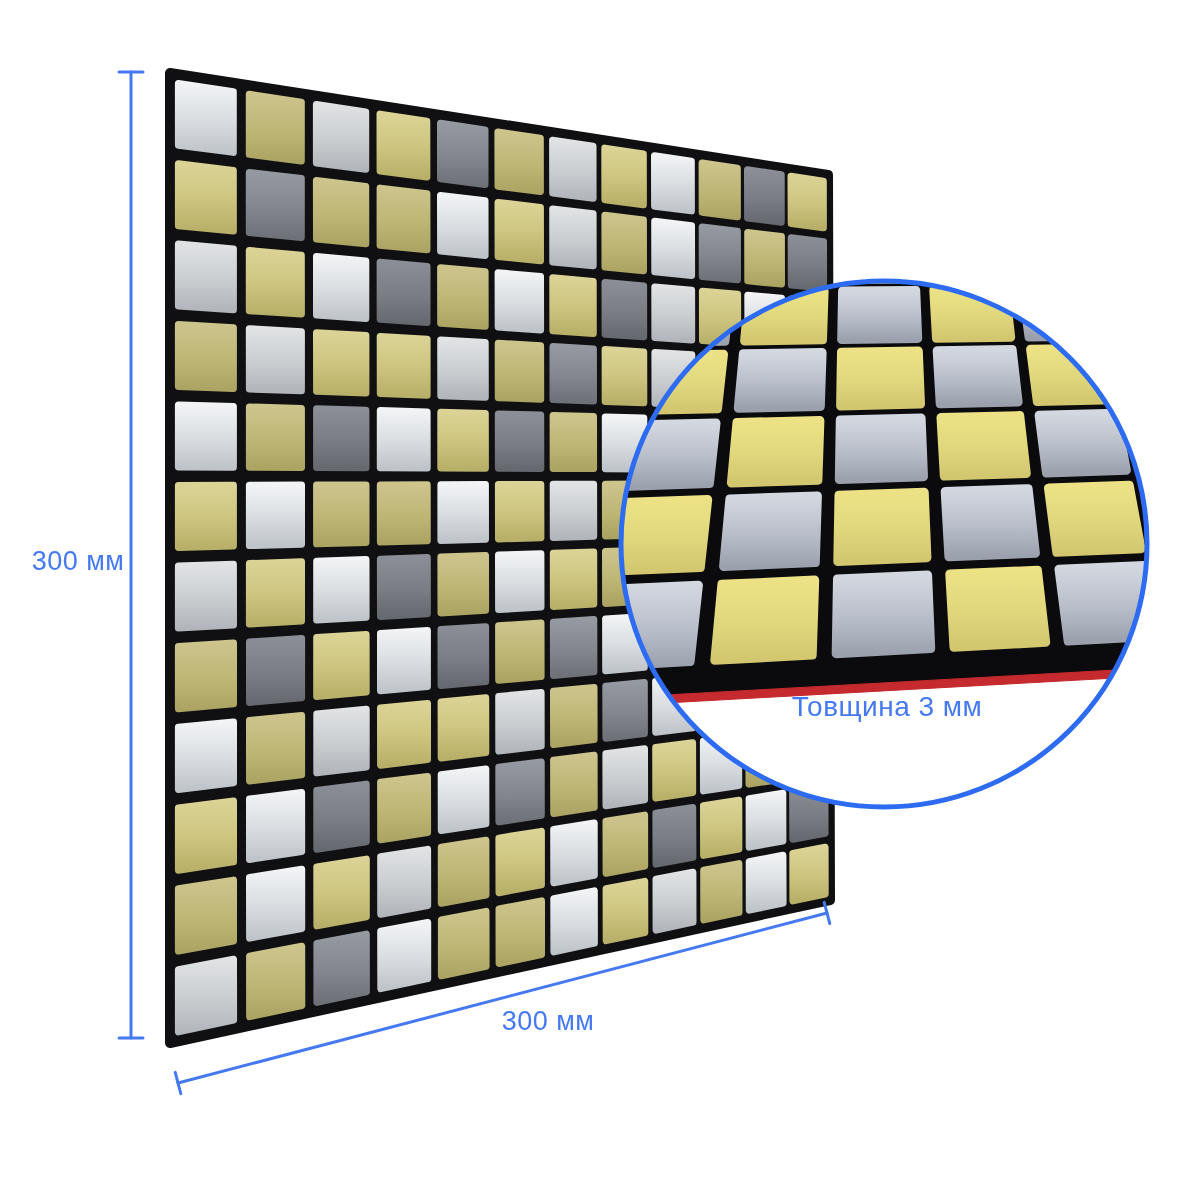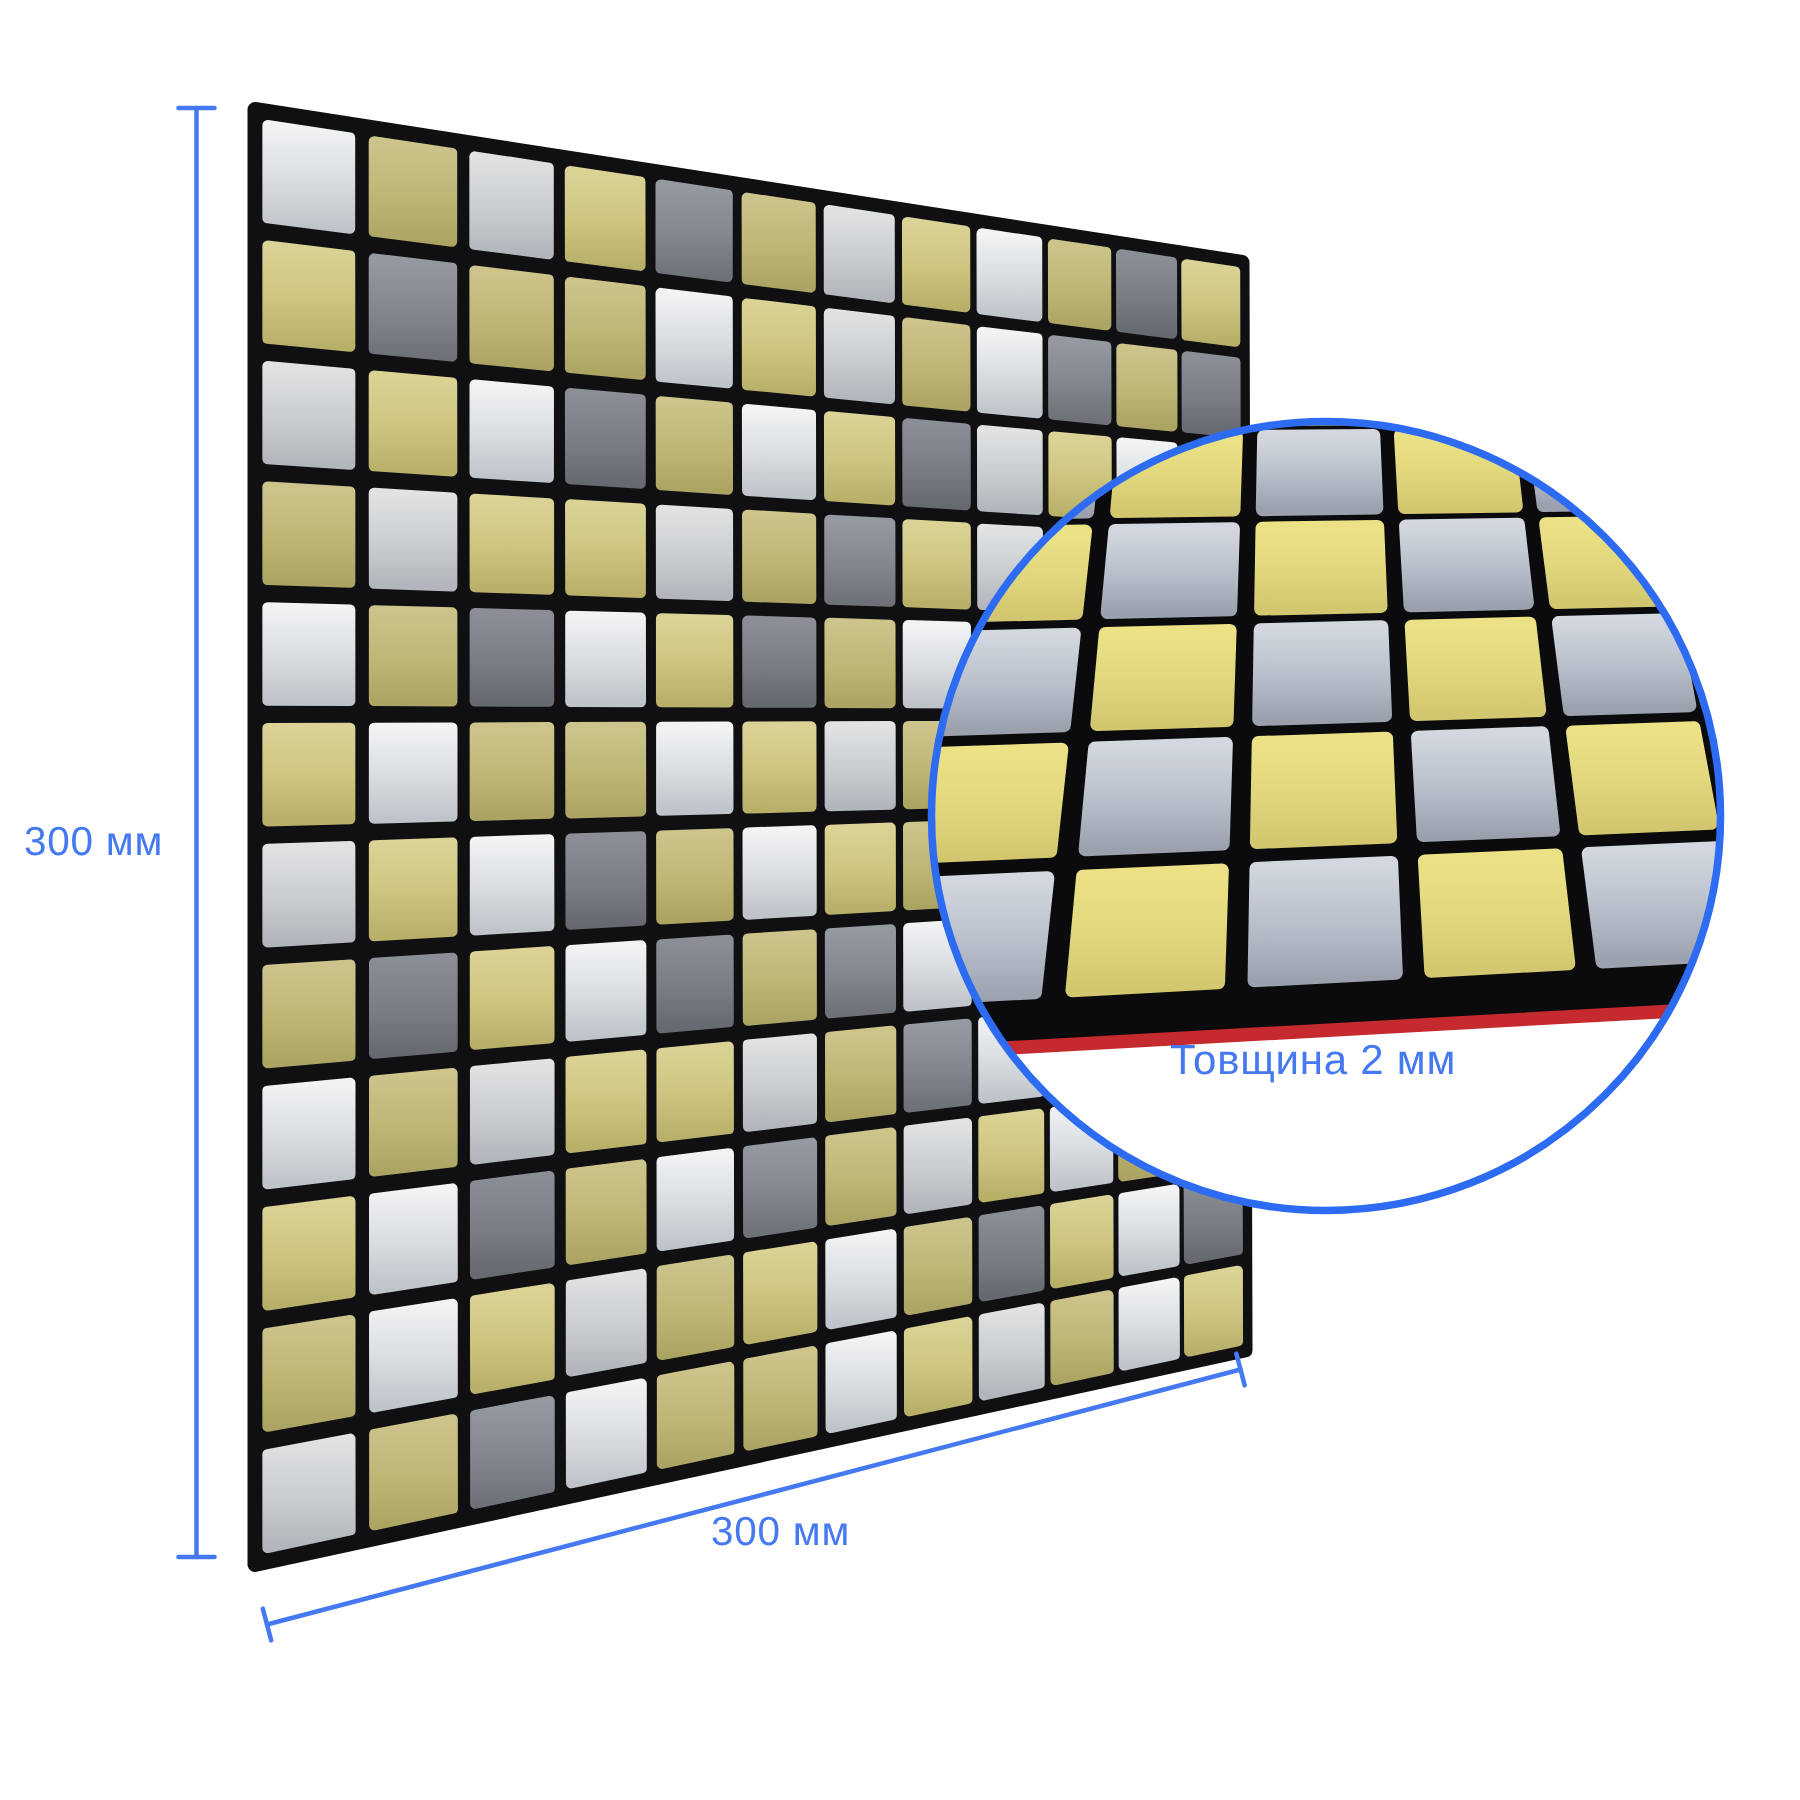--- a/index.html
+++ b/index.html
@@ -4,21 +4,21 @@
 <style>
   html,body{margin:0;padding:0;background:#ffffff;}
   .stage{
     position:relative;width:1200px;height:1200px;overflow:hidden;
     background:#ffffff;font-family:"Liberation Sans",sans-serif;
   }
   .scene{position:absolute;left:0;top:0;}
   .dim{stroke:var(--accent,#4579f1);stroke-width:3;stroke-linecap:round;fill:none;}
   .dim-label{
     position:absolute;color:var(--accent,#4579f1);
-    letter-spacing:0.5px;line-height:1.1;
+    text-align:center;letter-spacing:0.5px;line-height:1.1;
     font-family:"Liberation Sans",sans-serif;
   }
   .label-height{left:16px;top:547px;width:124px;font-size:27px;}
   .label-width{left:474px;top:1007px;width:148px;font-size:27px;}
   .label-thickness{left:780px;top:692px;width:214px;font-size:28px;}
 </style>
 </head>
 <body>
 
 <div class="stage">
@@ -266,14 +266,14 @@
           <polygon points="1059.0,569.2 1144.1,565.4 1157.2,636.3 1068.2,641.1" fill="url(#giS)" stroke="url(#giS)" stroke-width="9" stroke-linejoin="round"></polygon>
           <polygon points="575.0,678.0 1170.0,645.0 1170.0,667.0 575.0,700.0" fill="#0b0b0d" stroke="#0b0b0d" stroke-width="2" stroke-linejoin="round"></polygon>
           <polygon points="575.0,700.0 1170.0,667.0 1170.0,675.0 575.0,708.0" fill="#c42a2e" stroke="#c42a2e" stroke-width="1" stroke-linejoin="round"></polygon>
         </g>
       <circle id="inset-border" cx="884" cy="544" r="263" fill="none" stroke-width="5" stroke="#2d6cf2"></circle>
     </g>
   </svg>
 
   <div class="dim-label label-height">300 мм</div>
   <div class="dim-label label-width">300 мм</div>
-  <div class="dim-label label-thickness">Товщина 2 мм</div>
+  <div class="dim-label label-thickness">Товщина 3 мм</div>
 </div>
 
 </body></html>

